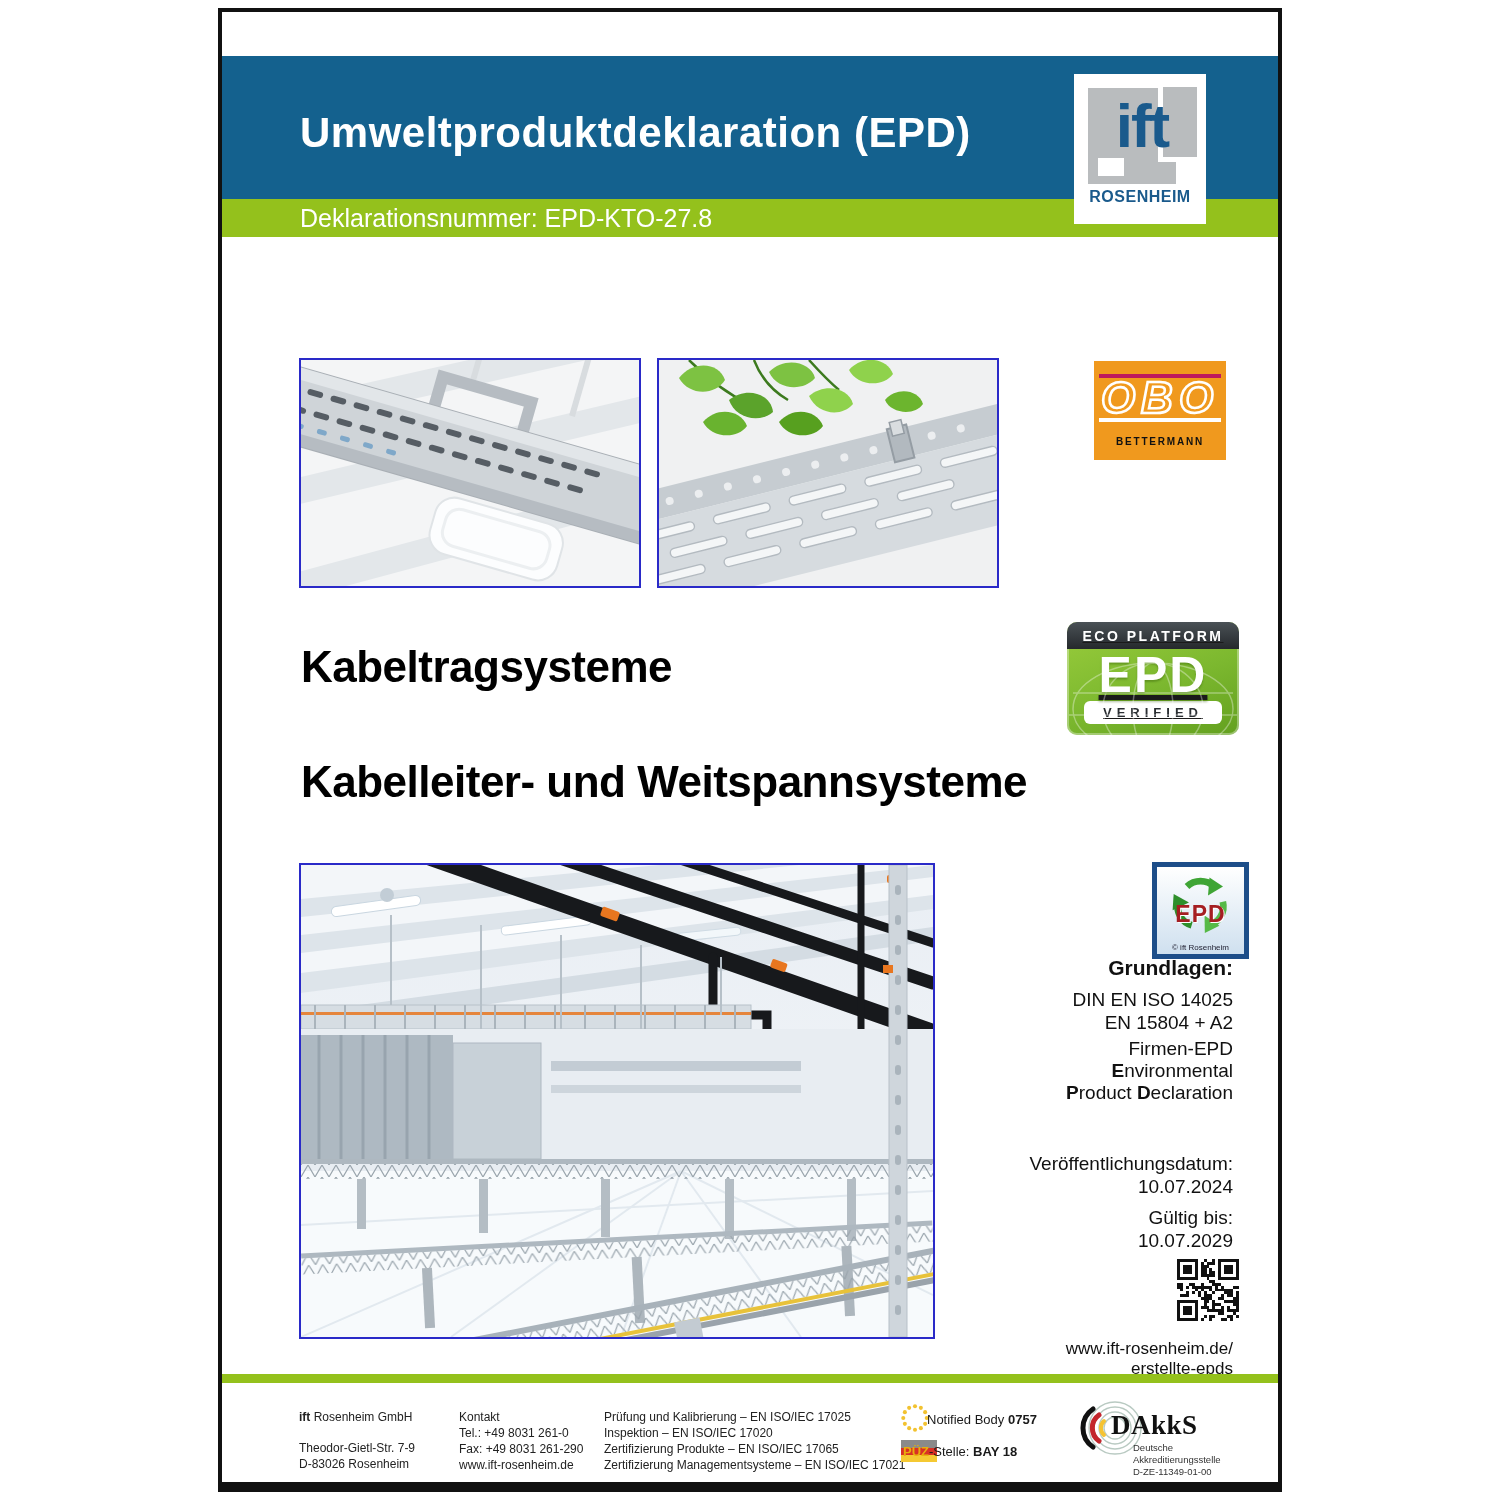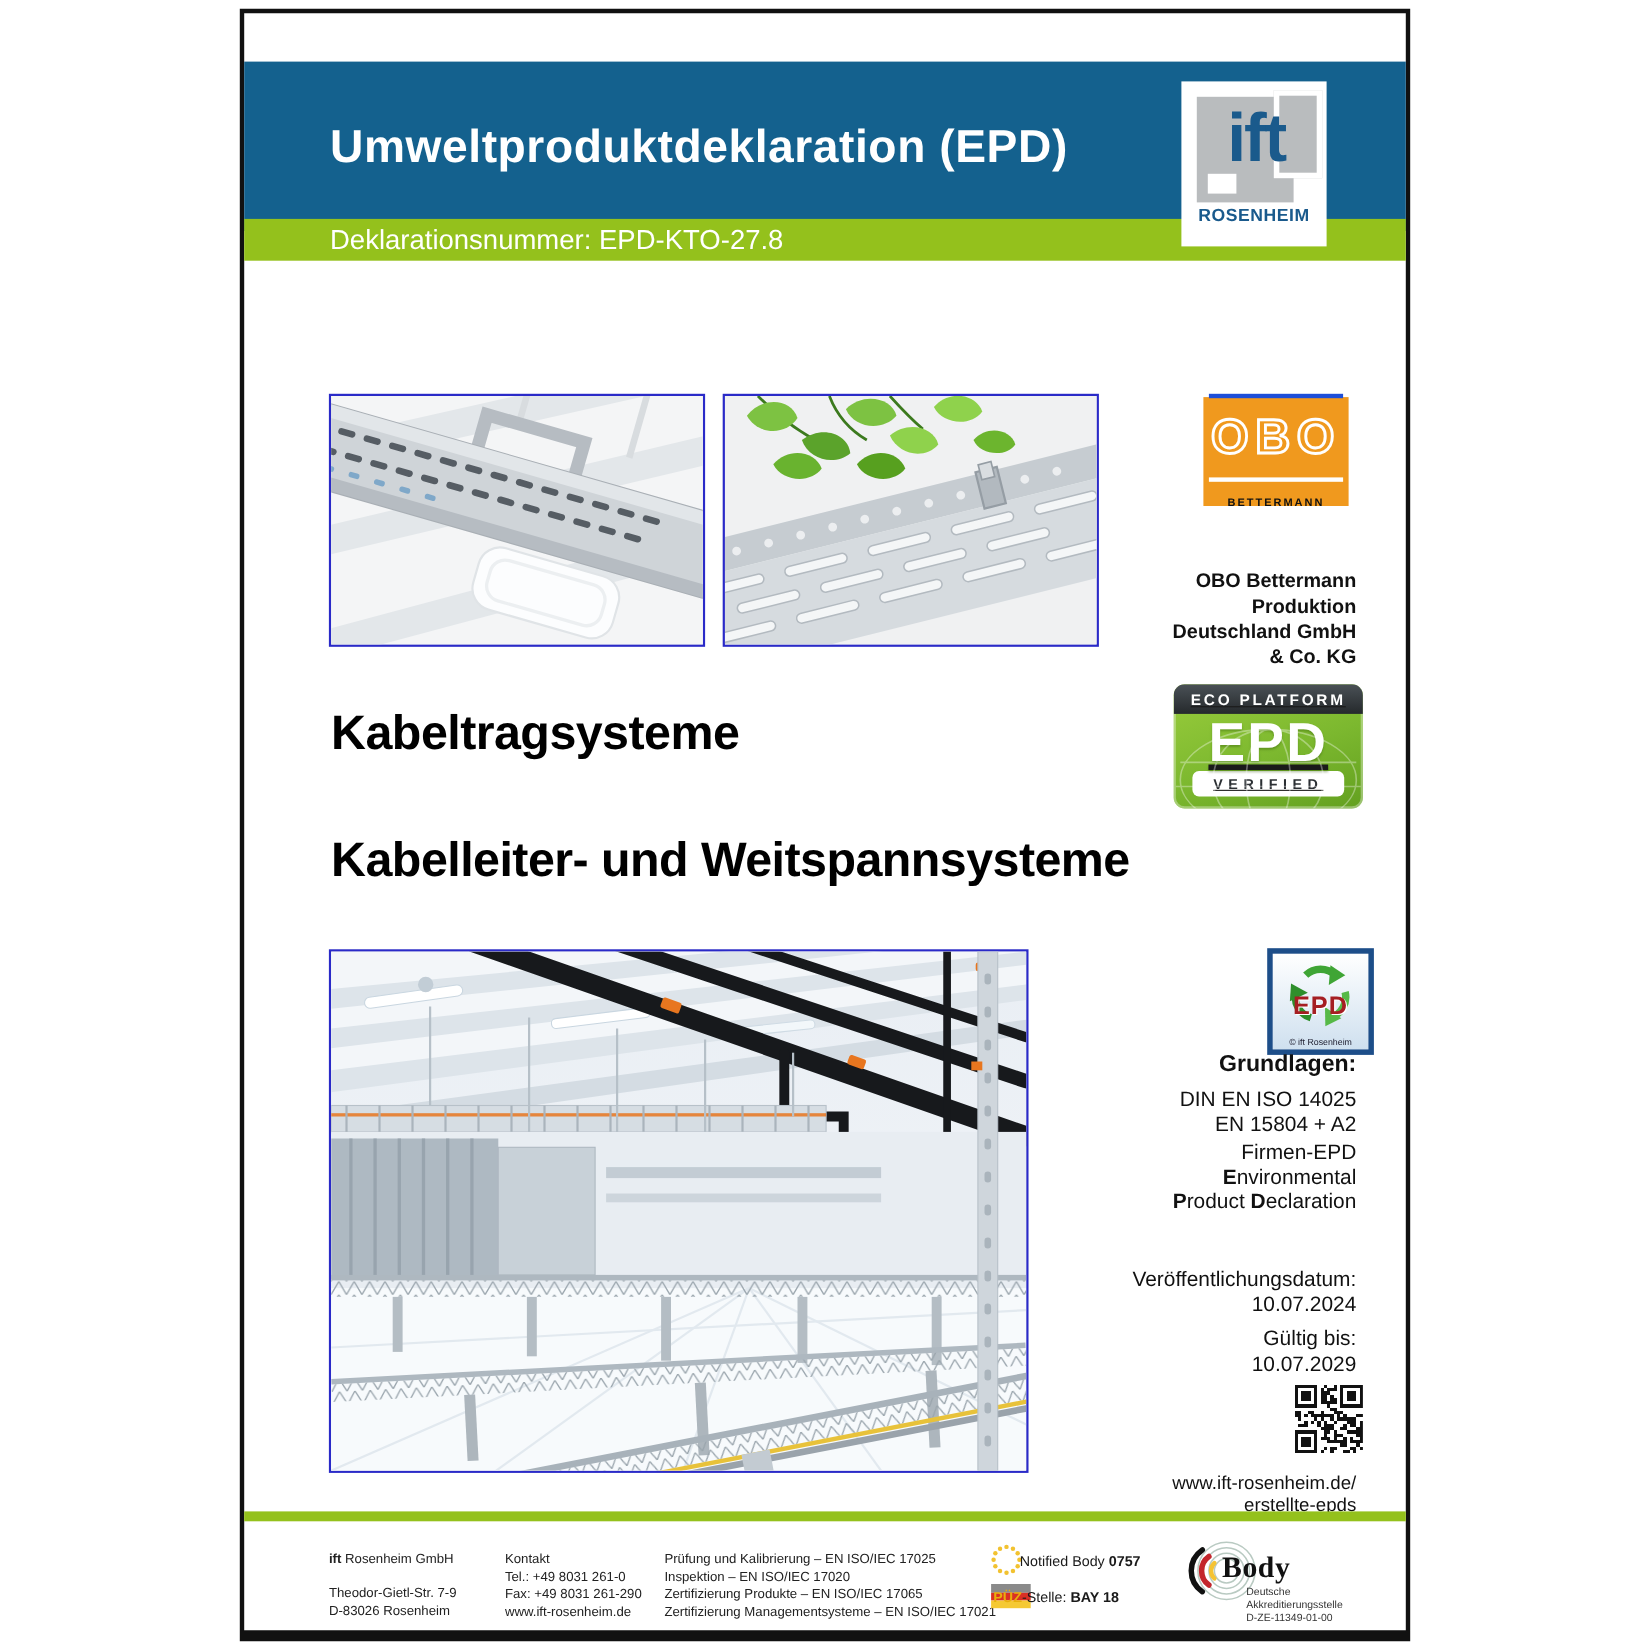--- a/index.html
+++ b/index.html
@@ -32,22 +32,22 @@
   .photo{border:2px solid #2A2AC8;background:#f2f3f4;overflow:hidden;}
   #photo1{left:77px;top:346px;width:338px;height:226px;}
   #photo2{left:435px;top:346px;width:338px;height:226px;}
   #photo-main{left:77px;top:851px;width:632px;height:472px;}
   .photo svg{display:block;width:100%;height:100%;}
 
   
   #obo-logo{left:872px;top:349px;width:132px;height:99px;background:#F0991E;
             display:flex;flex-direction:column;align-items:center;justify-content:center;}
   #obo-logo .obo-word{color:transparent;-webkit-text-stroke:2.6px #fff;font-size:44px;font-weight:700;
-            letter-spacing:6px;line-height:40px;border-top:4px solid #1d4ed8;border-bottom:4px solid #fff;
-            padding:16px 2px;}
+            letter-spacing:6px;line-height:40px;border-top:4px solid #be185d;border-bottom:4px solid #fff;
+            padding:0 2px;font-style:italic;}
   #obo-logo .obo-sub{color:#111;font-size:10px;font-weight:700;letter-spacing:1.8px;margin-top:14px;}
 
   
   #manufacturer{right:45px;top:505px;text-align:right;font-size:18px;font-weight:700;line-height:23px;color:#111;}
 
   
   #eco-badge{left:845px;top:610px;width:172px;height:113px;border-radius:10px;overflow:hidden;
              background:linear-gradient(160deg,#9ACD3C 0%,#7CB82F 55%,#63A01F 100%);
              box-shadow:inset 0 0 0 2px rgba(255,255,255,.35);text-decoration:underline;}
   #eco-badge .eco-top{height:27px;background:linear-gradient(#4a5156,#25292c);display:flex;align-items:center;justify-content:center;
@@ -242,26 +242,20 @@
         </g>
       </g>
     </svg>
   </div>
 
   <div id="obo-logo" class="abs">
     <div class="obo-word">OBO</div>
     <div class="obo-sub">BETTERMANN</div>
   </div>
 
-  <div id="manufacturer" class="abs">
-    <div>OBO Bettermann</div>
-    <div>Produktion</div>
-    <div>Deutschland GmbH</div>
-    <div>&amp; Co. KG</div>
-  </div>
 
   <div id="eco-badge" class="abs">
     <div class="eco-top">ECO PLATFORM</div>
     <svg class="globe" viewBox="0 0 172 86">
       <g fill="none" stroke="#ffffff" stroke-width="1.5">
         <ellipse cx="86" cy="60" rx="80" ry="46"></ellipse>
             <ellipse cx="86" cy="60" rx="50" ry="46"></ellipse>
         <ellipse cx="86" cy="60" rx="20" ry="46"></ellipse>
             <path d="M6 44 h160 M2 66 h168"></path>
       </g>
@@ -657,21 +651,21 @@
             <circle cx="40" cy="30" r="21"></circle>
             <circle cx="40" cy="30" r="16"></circle>
             <circle cx="40" cy="30" r="11"></circle>
       </g>
       <g fill="none" stroke-linecap="round">
         <path d="M18 11 A 23 23 0 0 0 18 49" stroke="#111" stroke-width="5"></path>
         <path d="M24 17 A 16 16 0 0 0 24 43" stroke="#C3262C" stroke-width="5"></path>
         <path d="M29 23 A 9.5 9.5 0 0 0 29 37" stroke="#F5C333" stroke-width="4"></path>
       </g>
     </svg>
-    <div class="dakks-name">Body</div>
+    <div class="dakks-name">DAkkS</div>
     <div class="dakks-small">
       <div>Deutsche</div>
       <div>Akkreditierungsstelle</div>
       <div>D-ZE-11349-01-00</div>
     </div>
   </div>
 
 </div>
 
 </div>

